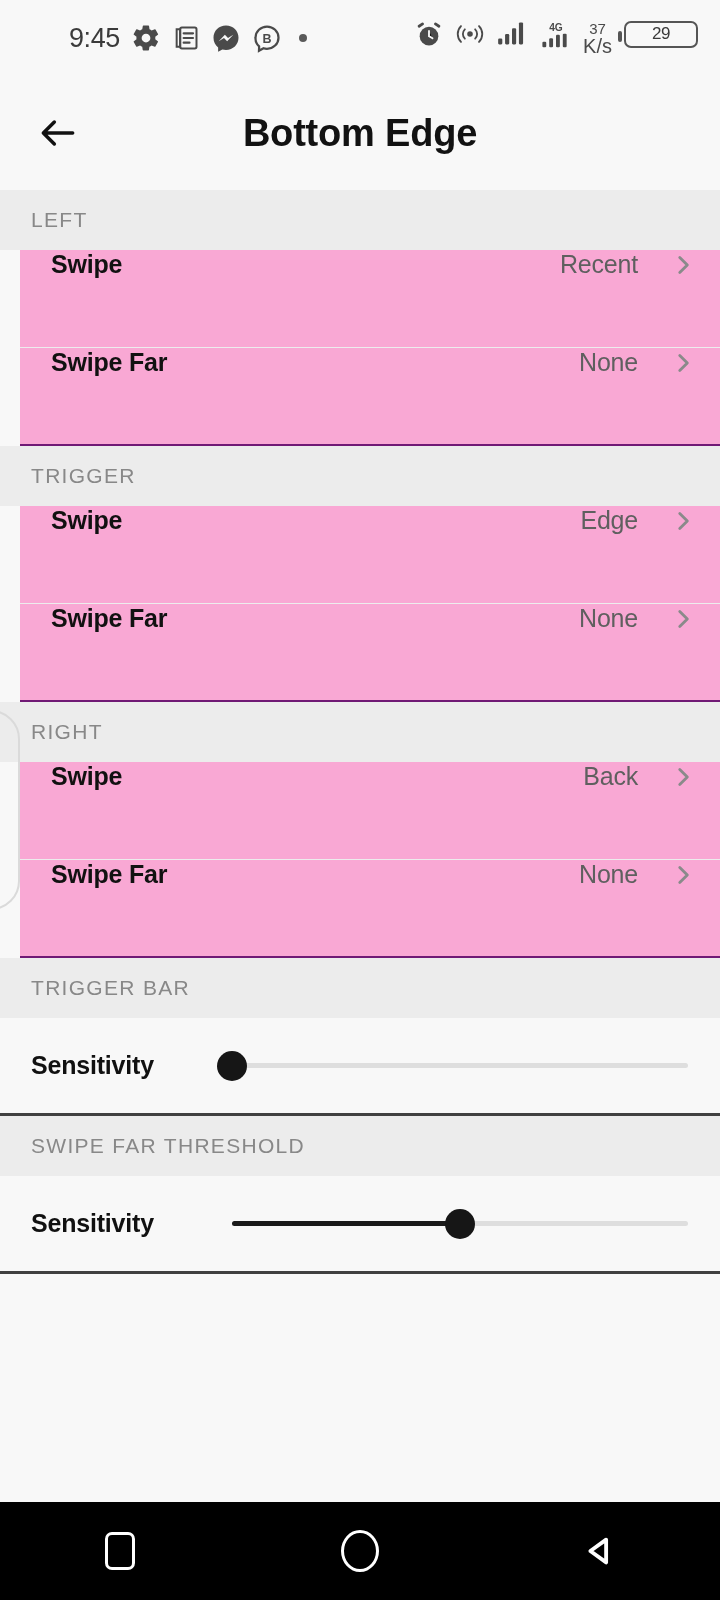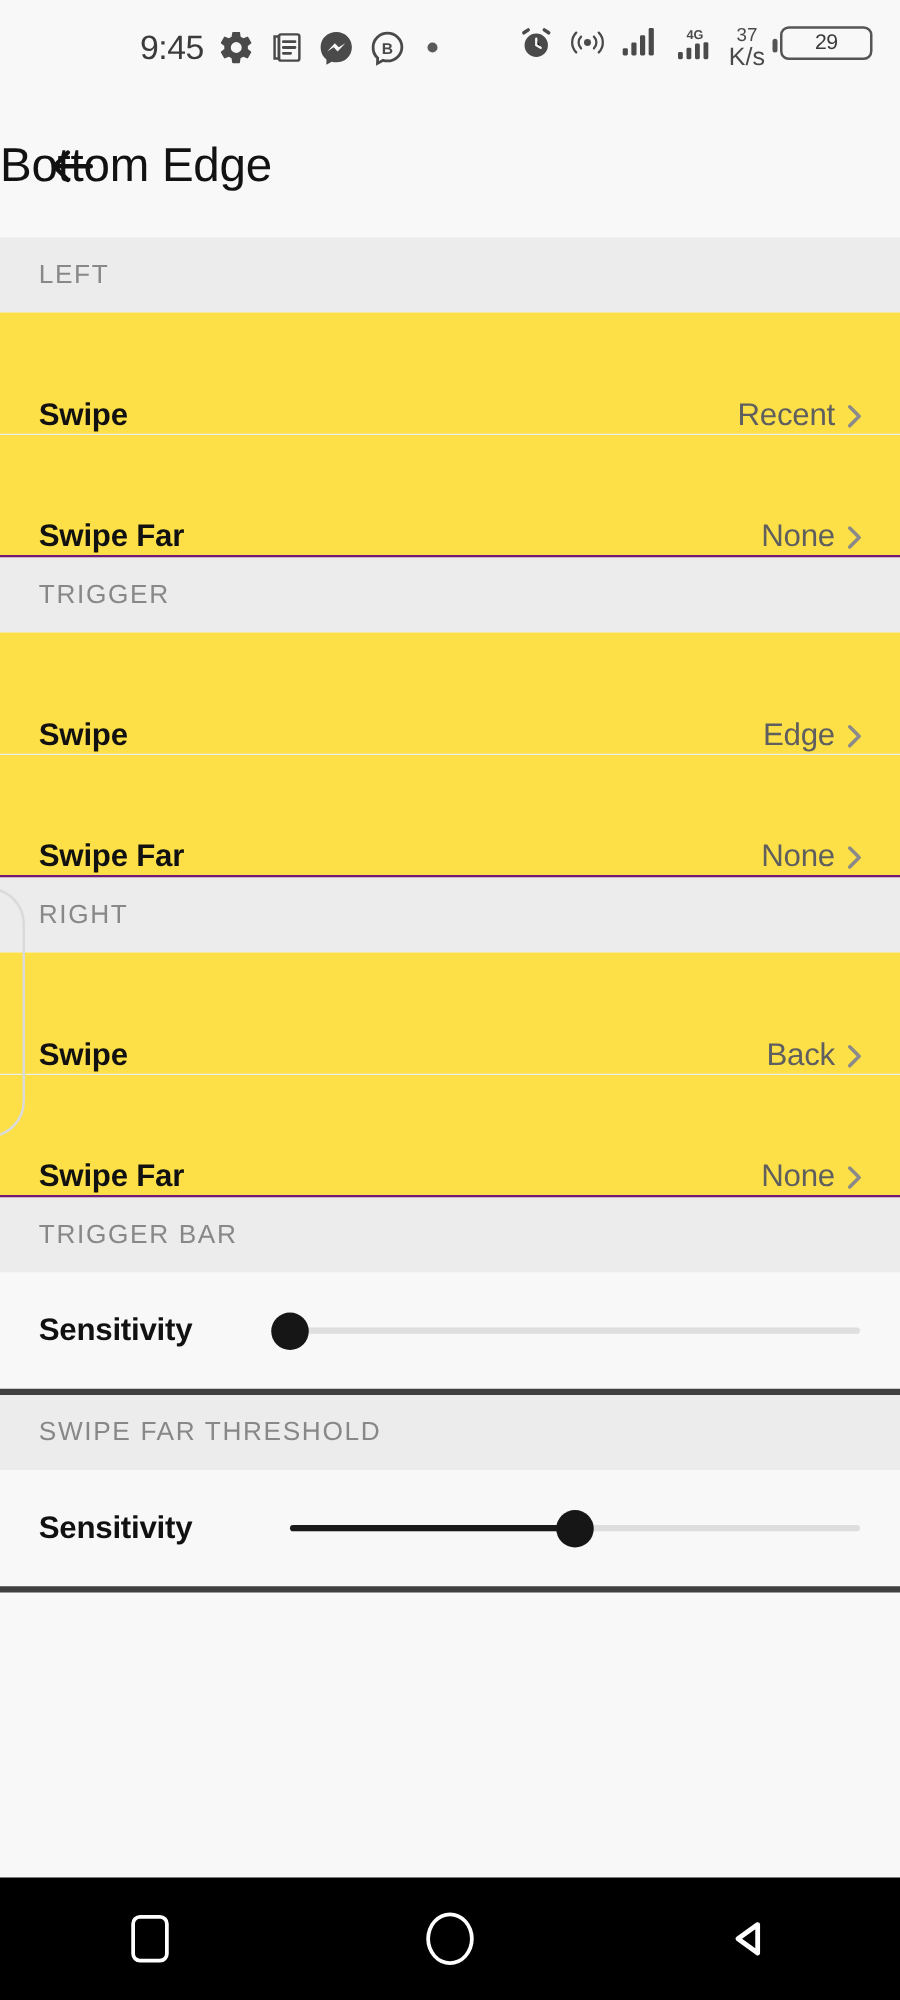--- a/index.html
+++ b/index.html
@@ -10,21 +10,21 @@
     -webkit-font-smoothing:antialiased;
     overflow:hidden;
   }
   #screen { position:relative; width:720px; height:1600px; background:#f8f8f8; }
 
   
   .statusbar {
     position:absolute; top:0; left:0; width:720px; height:76px;
     display:flex; align-items:center; background:#f8f8f8;
   }
-  .sb-left  { display:flex; align-items:center; gap:11px; padding-left:112px; }
+  .sb-left  { display:flex; align-items:center; gap:11px; padding-left:69px; }
   .sb-right { display:flex; align-items:flex-start; gap:12px; margin-left:auto; padding-right:22px; }
   .sb-time {
     font-size:27px; color:#3b3b3b; letter-spacing:-0.4px;
     font-family:"Liberation Sans", sans-serif;
   }
   .sb-ic { display:block; }
   .sb-dot { width:8px; height:8px; border-radius:50%; background:#5a5a5a; margin-left:6px; }
   .netspeed {
     display:flex; flex-direction:column; align-items:center; justify-content:center;
     line-height:1.0; color:#4a4a4a; font-size:15px; margin-left:-2px;
@@ -43,49 +43,49 @@
   
   .appbar {
     position:absolute; top:76px; left:0; width:720px; height:114px;
     background:#f8f8f8; display:flex; align-items:center;
   }
   .back-btn {
     width:64px; height:64px; margin-left:26px;
     display:flex; align-items:center; justify-content:center; cursor:pointer;
   }
   .appbar-title {
-    position:absolute; left:0; width:720px; text-align:left;
-    font-size:38px; font-weight:normal; color:#121212; letter-spacing:-0.2px;
+    position:absolute; left:0; width:720px; text-align:center;
+    font-size:38px; font-weight:bold; color:#121212; letter-spacing:-0.2px;
     pointer-events:none;
   }
 
   
   .list { position:absolute; top:190px; left:0; width:720px; }
   .section-header {
     height:60px; background:#ececec; display:flex; align-items:center;
     padding-left:31px;
   }
   .section-header span {
     font-size:21px; color:#888888; letter-spacing:1.3px;
     font-family:"Liberation Sans", sans-serif;
   }
   .row {
-    height:98px; background:#fde047; display:flex; align-items:flex-end;
-    padding:0 24px 0 31px; border-bottom:1px solid #ededed; cursor:pointer;
+    height:98px; background:#f9a8d4; display:flex; align-items:flex-start;
+    padding:0 24px 0 31px; border-bottom:1px solid #ededed; cursor:pointer;margin-left:20px;
   }
   .row.last { border-bottom:2px solid #701a75; }
   .row-label { font-size:25px; font-weight:bold; color:#111; letter-spacing:-0.2px; }
-  .row-right { margin-left:auto; display:flex; align-items:center; gap:2px; }
+  .row-right { margin-left:auto; display:flex; align-items:center; gap:32px; }
   .row-value { font-size:25px; color:#5f5f5f; letter-spacing:-0.2px; }
   .chev { display:block; }
 
   
   .slider-row {
     height:98px; background:#f8f8f8; display:flex; align-items:center;
-    padding:0 24px 0 31px; border-bottom:5px solid #404040;
+    padding:0 24px 0 31px; border-bottom:3px solid #404040;
   }
   .slider-wrap {
     position:relative; margin-left:auto; width:472px; height:60px;
     display:flex; align-items:center; cursor:pointer;
   }
   .track {
     position:absolute; left:8px; right:8px; height:5px; border-radius:3px;
     background:#dedede;
   }
   .track-fill {

